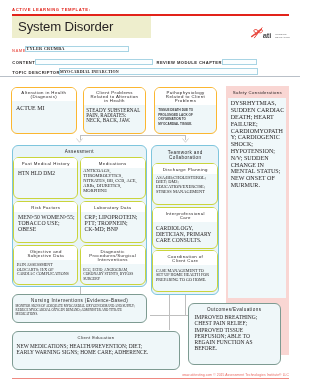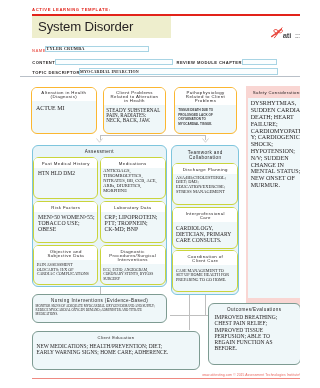--- a/index.html
+++ b/index.html
@@ -1,17 +1,17 @@
 <!DOCTYPE html>
 <html><head>
 <meta charset="utf-8">
 <style>
   html,body{margin:0;padding:0;width:300px;height:388px;background:#fff;
     font-family:"Liberation Sans",sans-serif;}
-  .page{position:relative;width:300px;height:388px;overflow:hidden;background:#fff;margin-left:20px;}
+  .page{position:relative;width:300px;height:388px;overflow:hidden;background:#fff;}
   div{box-sizing:border-box;}
 
   
   #kicker{position:absolute;left:12px;top:7.4px;font-size:4.2px;letter-spacing:.62px;
      color:#e2231a;font-weight:bold;font-family:"Liberation Sans",sans-serif;}
   #red-rule{position:absolute;left:12px;top:14.2px;width:277px;height:1.6px;background:#e2231a;}
   #title-band{position:absolute;left:12px;top:16px;width:139px;height:21.5px;background:#eeeecd;}
   #title-text{position:absolute;left:18px;top:19.3px;font-size:13.2px;color:#231f20;
      letter-spacing:-0.15px;font-weight:normal;}
 

